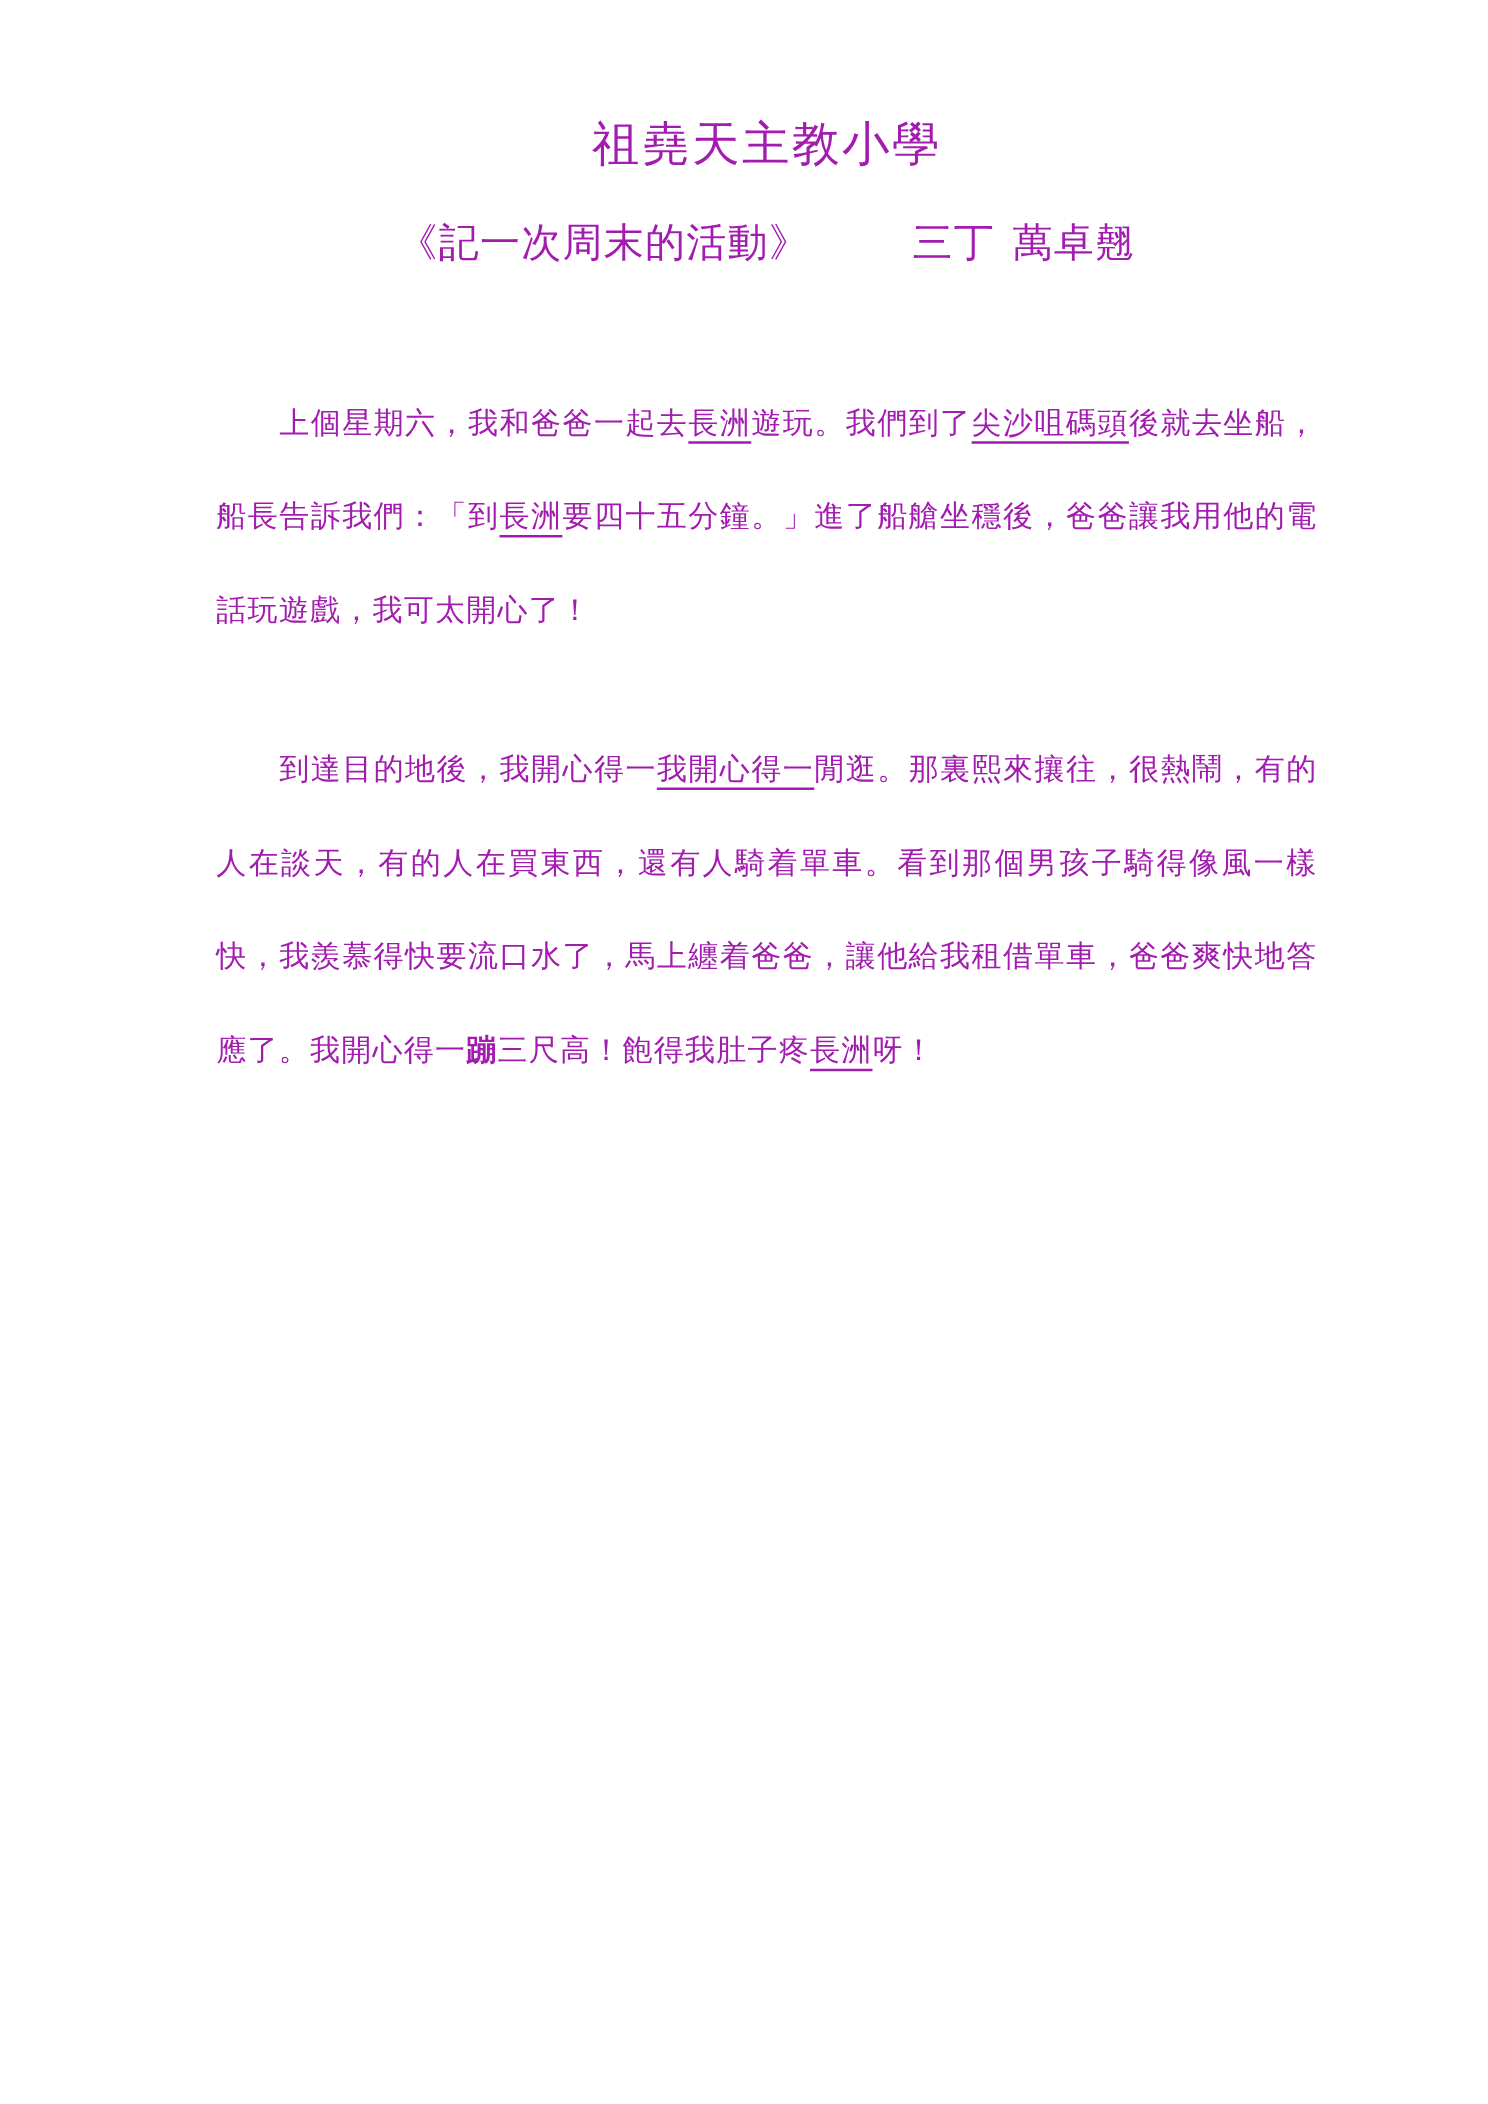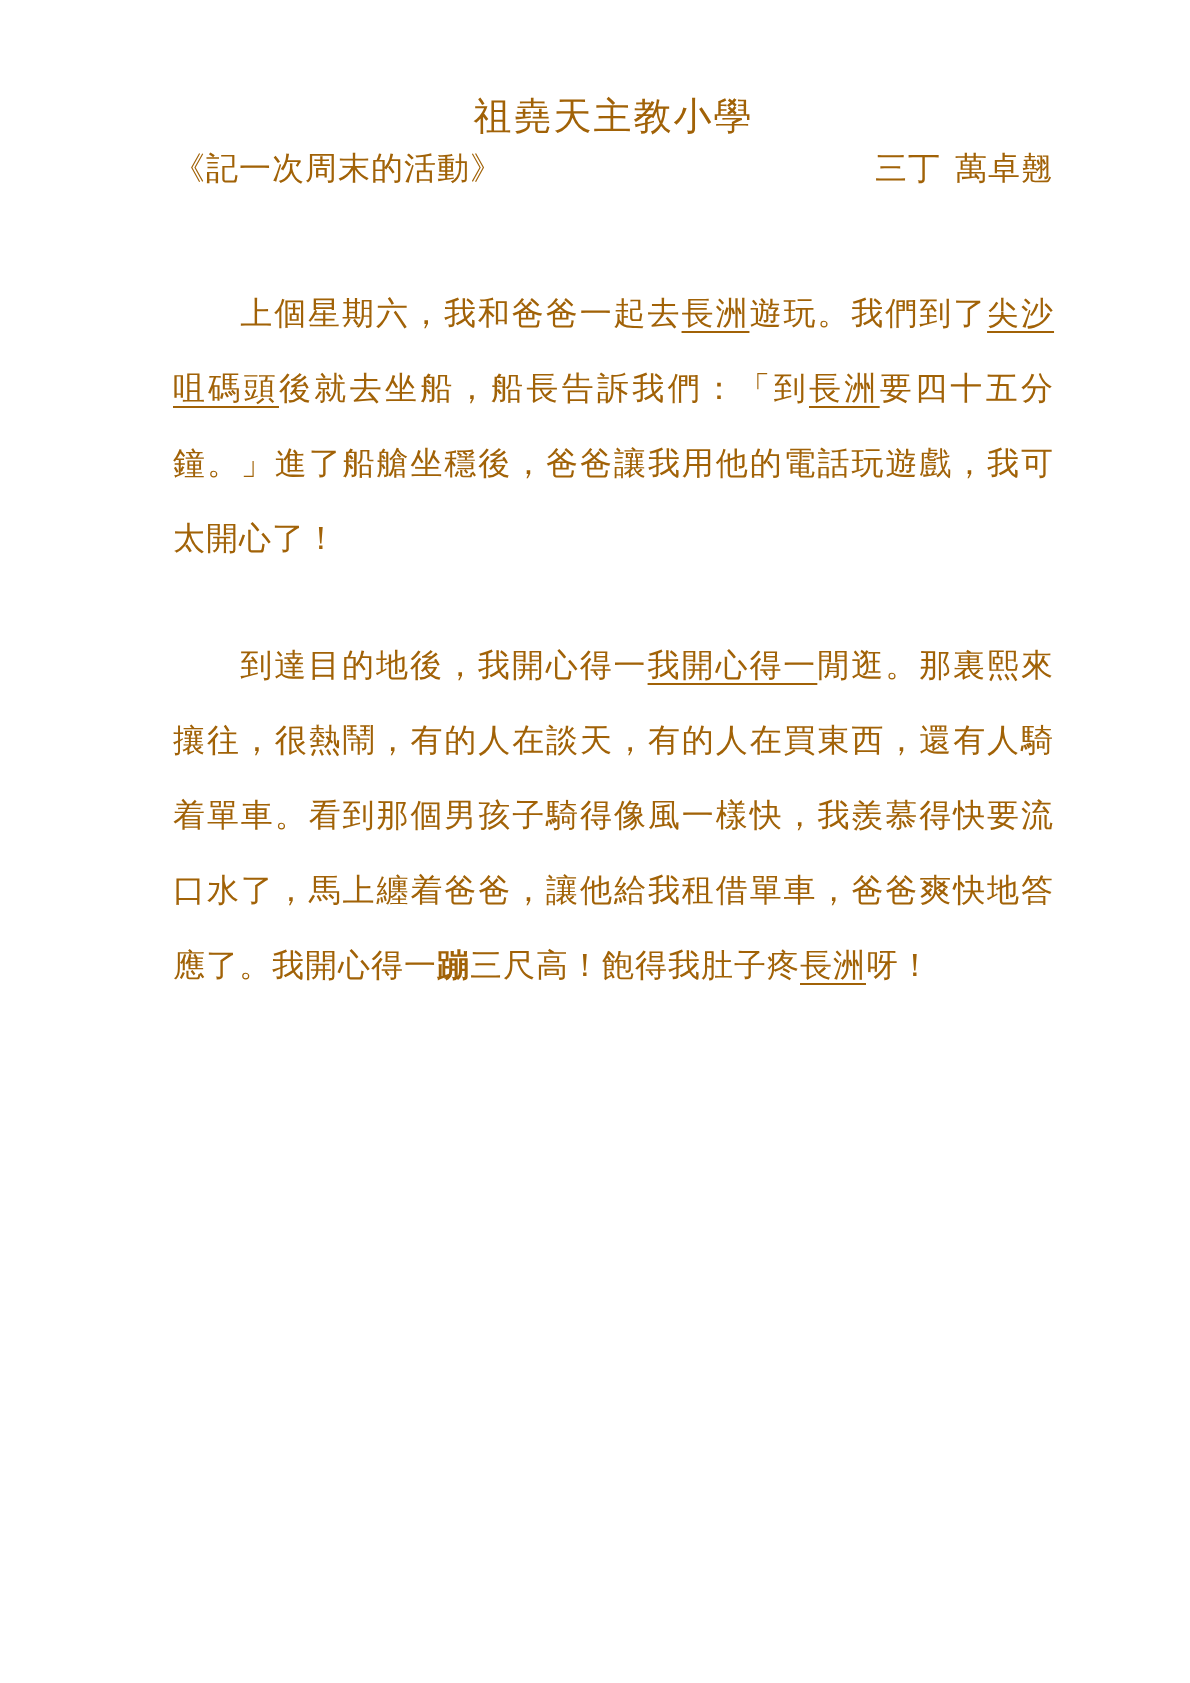--- a/index.html
+++ b/index.html
@@ -6,57 +6,58 @@
     margin: 0;
     padding: 0;
     background: #ffffff;
   }
   .page {
     position: relative;
     width: 1038px;
     height: 1683px;
     margin: 0 auto;
     background: #ffffff;
-    color: #a16207;
+    color: #a21caf;
     font-family: "Liberation Sans", sans-serif;
     box-sizing: border-box;
     padding: 88px 60px 0 97px;
     overflow: hidden;
   }
   .school-name {
     font-size: 38px;
     font-weight: 400;
     text-align: center;
     letter-spacing: 2px;
     margin: 0 0 0 0;
     line-height: 56px;
   }
   .title-line {
     display: flex;
-    justify-content: space-between;
+    justify-content: center;
     align-items: baseline;
     font-size: 32px;
     line-height: 48px;
+    margin-top: 26px;
     letter-spacing: 1px;
   }
   .title-spacer {
     display: inline-block;
     width: 82px;
   }
   .author {
     white-space: nowrap;
   }
   .author-class {
     margin-right: 14px;
   }
   .essay-body {
     margin-top: 84px;
   }
   .essay-body p {
-    font-size: 32px;
+    font-size: 24px;
     line-height: 75px;
     letter-spacing: 1px;
     text-align: justify;
     text-indent: 2.1em;
     margin: 0 0 52px 0;
     font-family: Liberation Serif, serif;
   }
   .u {
     text-decoration: underline;
     text-underline-offset: 7px;

